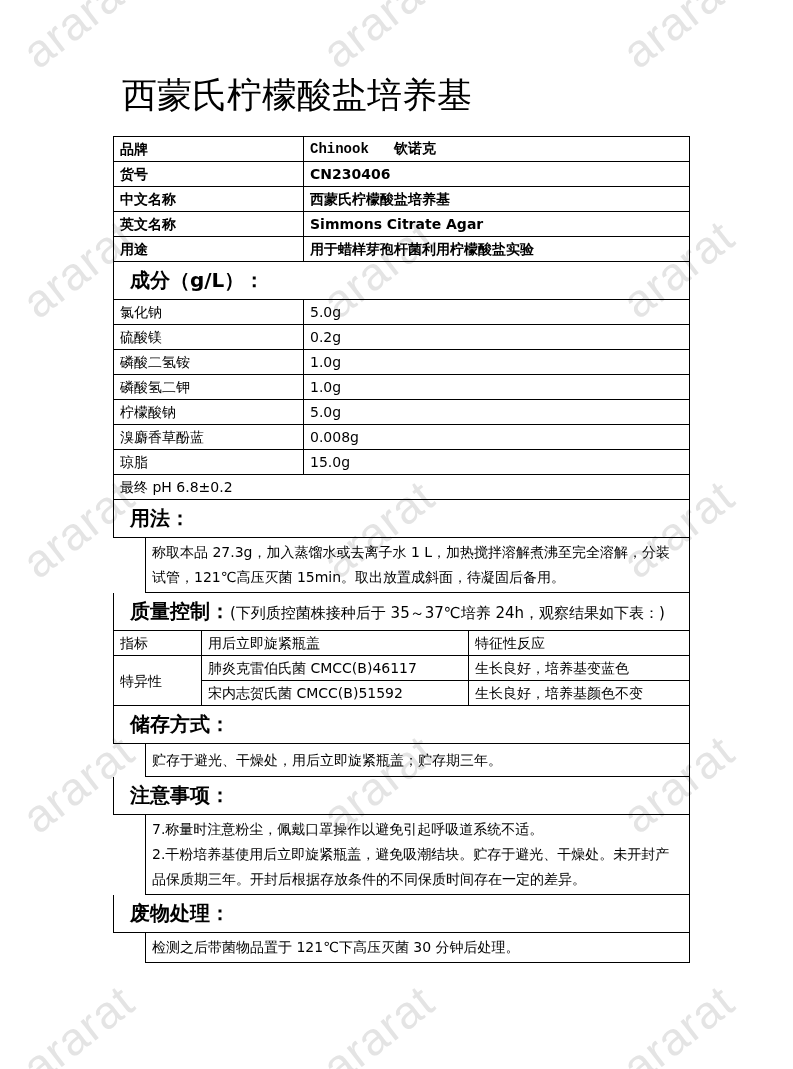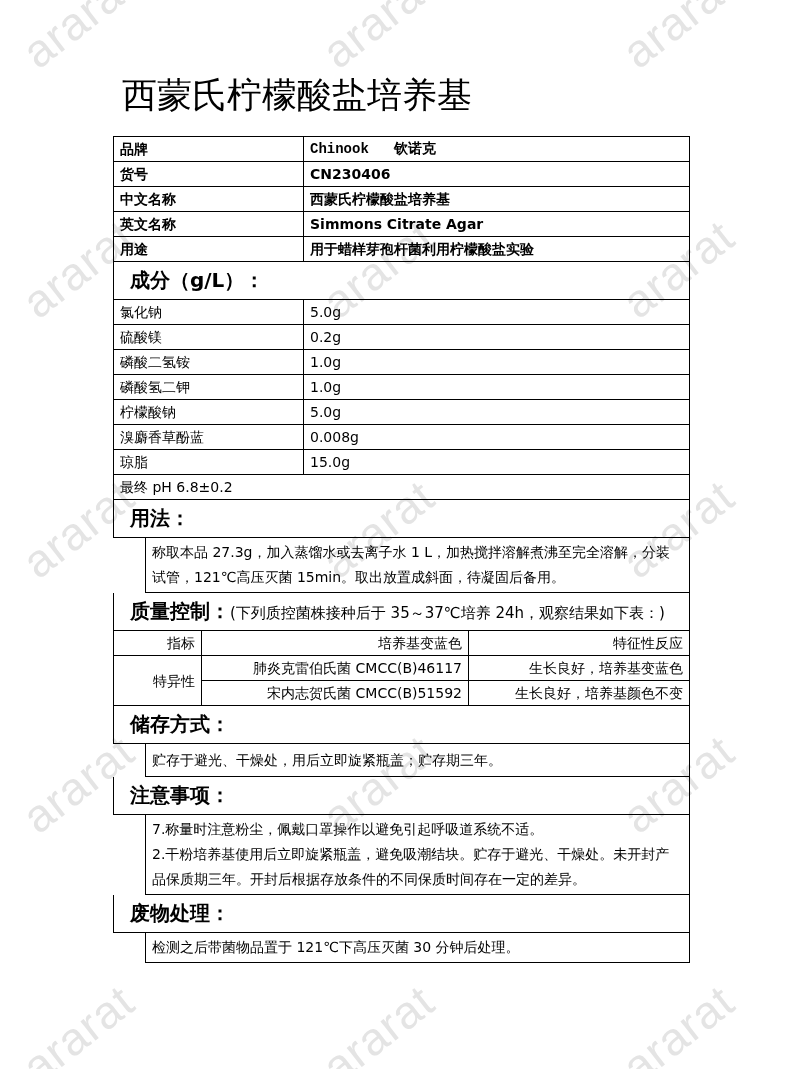--- a/index.html
+++ b/index.html
@@ -115,30 +115,30 @@
 
   <div class="sec">用法：</div>
   <div class="para">
     <p>称取本品 27.3g，加入蒸馏水或去离子水 1 L，加热搅拌溶解煮沸至完全溶解，分装试管，121℃高压灭菌 15min。取出放置成斜面，待凝固后备用。</p>
   </div>
 
   <div class="sec">
     <span>质量控制：</span><span class="note">(下列质控菌株接种后于 35～37℃培养 24h，观察结果如下表：)</span>
   </div>
 
-  <table class="qc" style="margin-top:-1px;text-align:right;">
+  <table class="qc" style="margin-top:-1px;">
     <colgroup>
         <col class="c1">
         <col class="c2">
         <col>
       </colgroup>
     <tbody>
         <tr>
       <td>指标</td>
-      <td>培养基变蓝色</td>
+      <td>用后立即旋紧瓶盖</td>
       <td>特征性反应</td>
     </tr>
     <tr>
       <td rowspan="2">特异性</td>
       <td>肺炎克雷伯氏菌 CMCC(B)46117</td>
       <td>生长良好，培养基变蓝色</td>
     </tr>
     <tr>
       <td>宋内志贺氏菌 CMCC(B)51592</td>
       <td>生长良好，培养基颜色不变</td>

